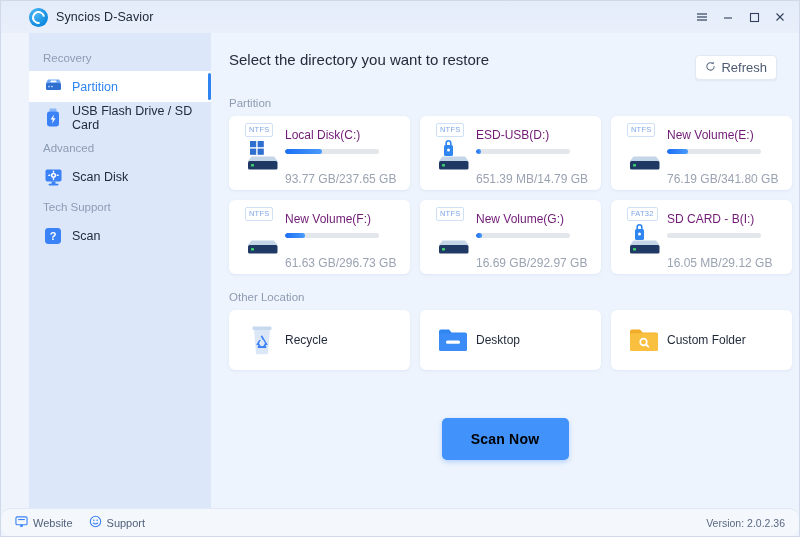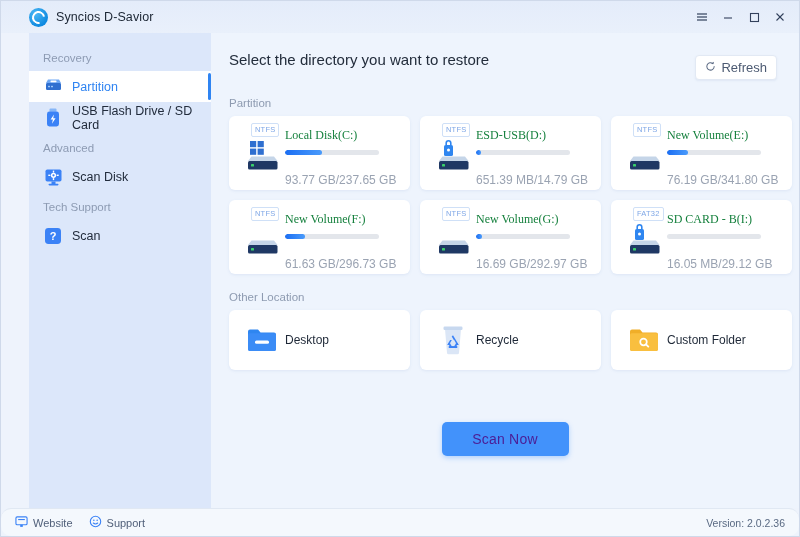--- a/index.html
+++ b/index.html
@@ -123,35 +123,35 @@
   .card {
     height: 74px;
     background: #ffffff;
     border-radius: 6px;
     box-shadow: 0 1px 3px rgba(110,140,190,.13);
     position: relative;
     display: flex; align-items: center;
     padding: 0 10px;
   }
   .fs-badge {
-    position: absolute; left: 22px; top: 7px;
+    position: absolute; left: 16px; top: 7px;
     font-size: 7.5px; color: #7fa7e6;
     border: 1px solid #cfe0f7;
     border-radius: 2px;
     padding: 0px 3px 1px;
     line-height: 11px;
     letter-spacing: .2px;
   }
   .card-ico {
     width: 46px; flex: 0 0 46px;
     display: flex; align-items: center; justify-content: center;
     margin-top: 6px;
   }
   .card-body { flex: 1; min-width: 0; padding-top: 8px; }
-  .card-name { font-size: 12px; color: #15803d; margin-bottom: 7px; font-family: Liberation Serif, serif; }
+  .card-name { font-size: 12px; color: #701a75; margin-bottom: 7px; }
   .bar {
     width: 94px; height: 5px; border-radius: 3px;
     background: #e3e6eb; overflow: hidden;
   }
   .bar > i {
     display: block; height: 100%; border-radius: 3px;
     background: linear-gradient(to right, #1b6ef3, #4a9bfb);
   }
   .card-sub { font-size: 12px; color: #9aa3b2; margin-top: 18px; }
 
@@ -167,24 +167,24 @@
     border-radius: 6px;
     box-shadow: 0 1px 3px rgba(110,140,190,.13);
     display: flex; align-items: center;
     padding: 0 10px;
   }
   .loc-ico { width: 46px; flex: 0 0 46px; display:flex; align-items:center; justify-content:center; }
   .loc-name { font-size: 12px; color: #1e2837; }
 
   .scan-wrap { flex: 1; display: flex; align-items: center; justify-content: center; }
   .scan-btn {
-    width: 127px; height: 34px; border: none;
+    width: 127px; height: 42px; border: none;
     border-radius: 5px;
     background: #4292fb;
-    color: #4c1d95; font-size: 14px; font-weight: normal;
+    color: #000000; font-size: 14px; font-weight: bold;
     font-family: "Liberation Sans", sans-serif;
     box-shadow: 0 2px 5px rgba(66,146,251,.35);
     letter-spacing: .2px;
   }
 
   
   .statusbar {
     height: 28px; flex: 0 0 28px;
     background: #f4f8fd;
     border-top: 1px solid #e0e8f3;
@@ -440,50 +440,50 @@
           </div>
         </div>
       </div>
 
       <div class="sec-label">Other Location</div>
 
       <div class="loc-grid">
 
         <div class="loc-card">
           <span class="loc-ico">
-            <svg width="32" height="28" viewBox="0 0 32 28">
-              <path d="M2 5.5 a2 2 0 0 1 2-2 H12 l2.5 3 H28 a2 2 0 0 1 2 2 V23 a2 2 0 0 1 -2 2 H4 a2 2 0 0 1 -2-2 Z" fill="#2f86f0"></path>
-              <path d="M2 9 a1.8 1.8 0 0 1 1.8-1.8 H28.2 A1.8 1.8 0 0 1 30 9 V23 a2 2 0 0 1 -2 2 H4 a2 2 0 0 1 -2-2 Z" fill="#3b8cf6"></path>
-              <rect x="9" y="14.5" width="14" height="3.2" rx="1.5" fill="#ffffff"></rect>
-            </svg>
-          </span>
-          <span class="loc-name">Desktop</span>
-        </div>
-
-        <div class="loc-card">
-          <span class="loc-ico">
             <svg width="30" height="32" viewBox="0 0 30 32">
               <path d="M7 5 H23 L21 29 a1.5 1.5 0 0 1 -1.5 1.3 H10.5 A1.5 1.5 0 0 1 9 29 Z" fill="#dbe6f6"></path>
               <rect x="5.5" y="2.5" width="19" height="3.4" rx="1.2" fill="#c7d8ef"></rect>
               <g fill="#3b82f6" transform="translate(15,17) scale(0.92)">
                 <path d="M0,-6.2 L3.1,-1 H0.9 L-1.4,-4.8 Z"></path>
                 <path d="M5.4,2.6 L2.3,7.8 L1.2,5.9 L3.4,2.1 Z"></path>
                 <path d="M-5.4,2.6 L-2.3,7.8 L-1.2,5.9 L-3.4,2.1 Z"></path>
                 <path d="M-3.1,-1 L-6.3,4.4 L-4.4,4.4 L-1.3,-1 Z"></path>
                 <path d="M3.1,-1 L6.3,4.4 L4.4,4.4 L1.3,-1 Z"></path>
                 <path d="M-4.6,5.5 H4.6 L4.6,7.6 H-4.6 Z"></path>
               </g>
             </svg>
           </span>
           <span class="loc-name">Recycle</span>
         </div>
 
         <div class="loc-card">
           <span class="loc-ico">
             <svg width="32" height="28" viewBox="0 0 32 28">
+              <path d="M2 5.5 a2 2 0 0 1 2-2 H12 l2.5 3 H28 a2 2 0 0 1 2 2 V23 a2 2 0 0 1 -2 2 H4 a2 2 0 0 1 -2-2 Z" fill="#2f86f0"></path>
+              <path d="M2 9 a1.8 1.8 0 0 1 1.8-1.8 H28.2 A1.8 1.8 0 0 1 30 9 V23 a2 2 0 0 1 -2 2 H4 a2 2 0 0 1 -2-2 Z" fill="#3b8cf6"></path>
+              <rect x="9" y="14.5" width="14" height="3.2" rx="1.5" fill="#ffffff"></rect>
+            </svg>
+          </span>
+          <span class="loc-name">Desktop</span>
+        </div>
+
+        <div class="loc-card">
+          <span class="loc-ico">
+            <svg width="32" height="28" viewBox="0 0 32 28">
               <path d="M2 5.5 a2 2 0 0 1 2-2 H12 l2.5 3 H28 a2 2 0 0 1 2 2 V23 a2 2 0 0 1 -2 2 H4 a2 2 0 0 1 -2-2 Z" fill="#f0ae28"></path>
               <path d="M2 9 a1.8 1.8 0 0 1 1.8-1.8 H28.2 A1.8 1.8 0 0 1 30 9 V23 a2 2 0 0 1 -2 2 H4 a2 2 0 0 1 -2-2 Z" fill="#f9bf3f"></path>
               <circle cx="15.5" cy="16" r="3.3" fill="none" stroke="#ffffff" stroke-width="1.7"></circle>
               <line x1="18" y1="18.4" x2="20.3" y2="20.6" stroke="#ffffff" stroke-width="1.9" stroke-linecap="round"></line>
             </svg>
           </span>
           <span class="loc-name">Custom Folder</span>
         </div>
       </div>
 

